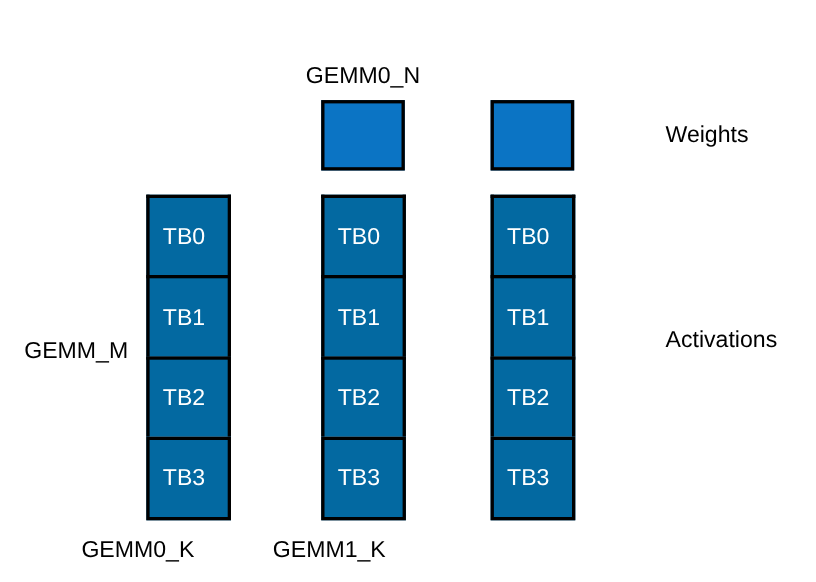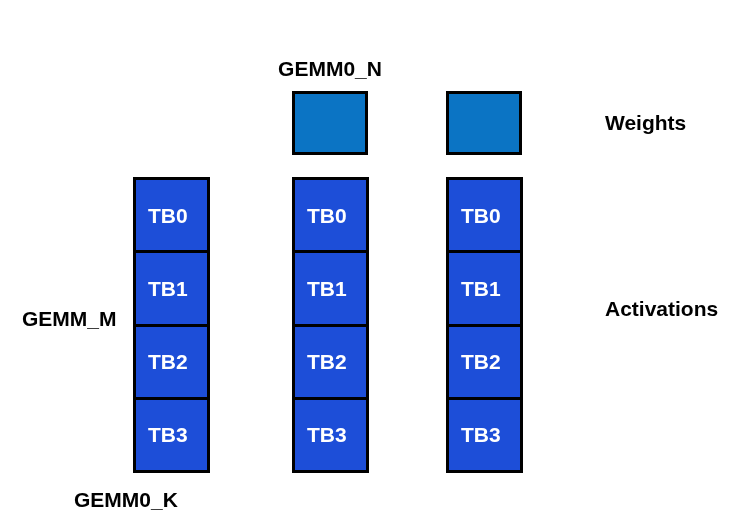--- a/index.html
+++ b/index.html
@@ -13,21 +13,20 @@
     position: relative;
     overflow: hidden;
     font-family: "Liberation Sans", sans-serif;
     color: #000000;
   }
   .canvas {
     position: absolute;
     left: 0; top: 0;
     width: 742px;
     height: 529px;
-    font-weight: bold;
   }
 
   
   .lbl {
     position: absolute;
     font-size: 21px;
     line-height: 25px;
     color: #000000;
     white-space: pre;
   }
@@ -68,21 +67,21 @@
     height: 296px;
     display: flex;
     flex-direction: column;
   }
   #act-column-0 { left: 133px; }
   #act-column-1 { left: 292px; }
   #act-column-2 { left: 446px; }
 
   .act-cell {
     flex: 1 1 0;
-    background: #1d4ed8;
+    background: #0369a1;
     border: 3px solid #000000;
     border-bottom-width: 0;
     box-sizing: border-box;
     display: flex;
     align-items: center;
     position: relative;
   }
   .act-cell:last-child {
     border-bottom-width: 3px;
     text-align: center;
@@ -154,14 +153,15 @@
     </div>
     <div class="act-cell">
       <span class="act-cell-label">TB2</span>
     </div>
     <div class="act-cell">
       <span class="act-cell-label">TB3</span>
     </div>
   </div>
 
   <div class="lbl bottom-label" id="bottom-label-0">GEMM0_K</div>
+  <div class="lbl bottom-label" id="bottom-label-1">GEMM1_K</div>
 
 </div>
 
 </body></html>

